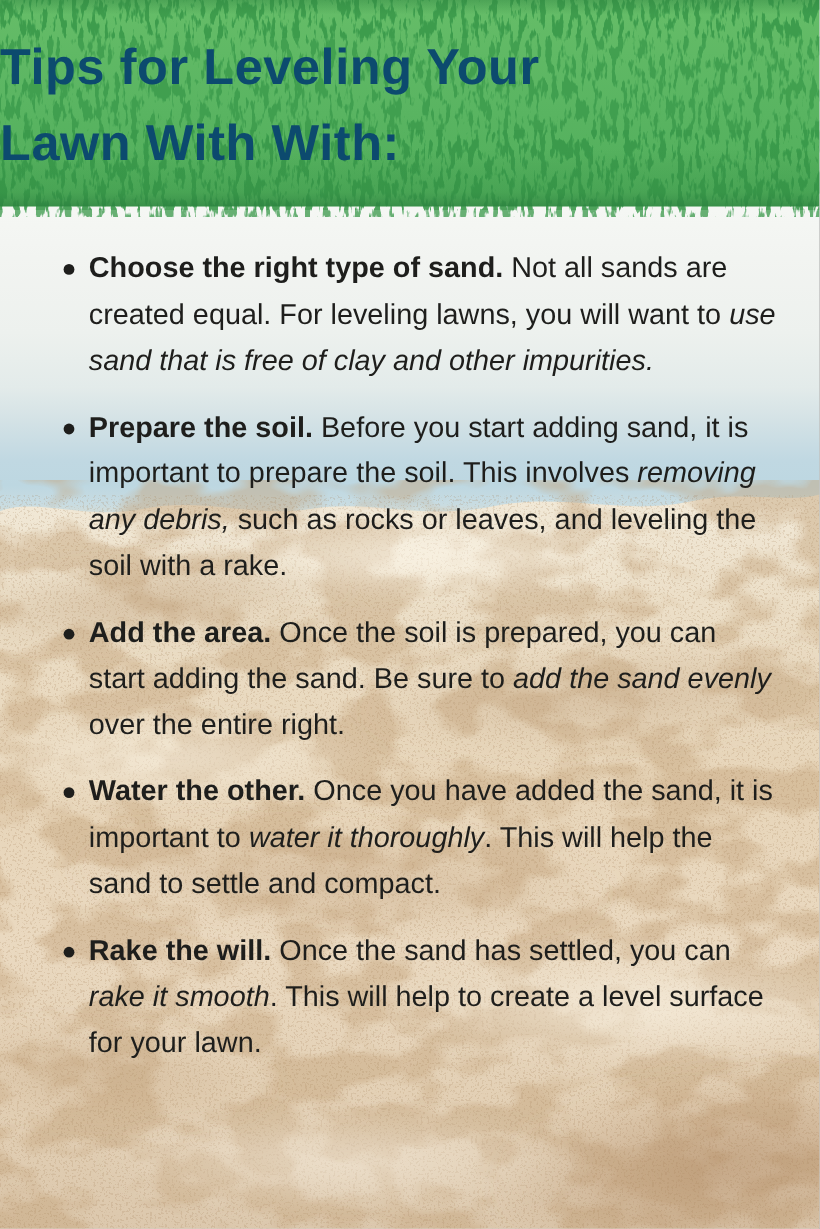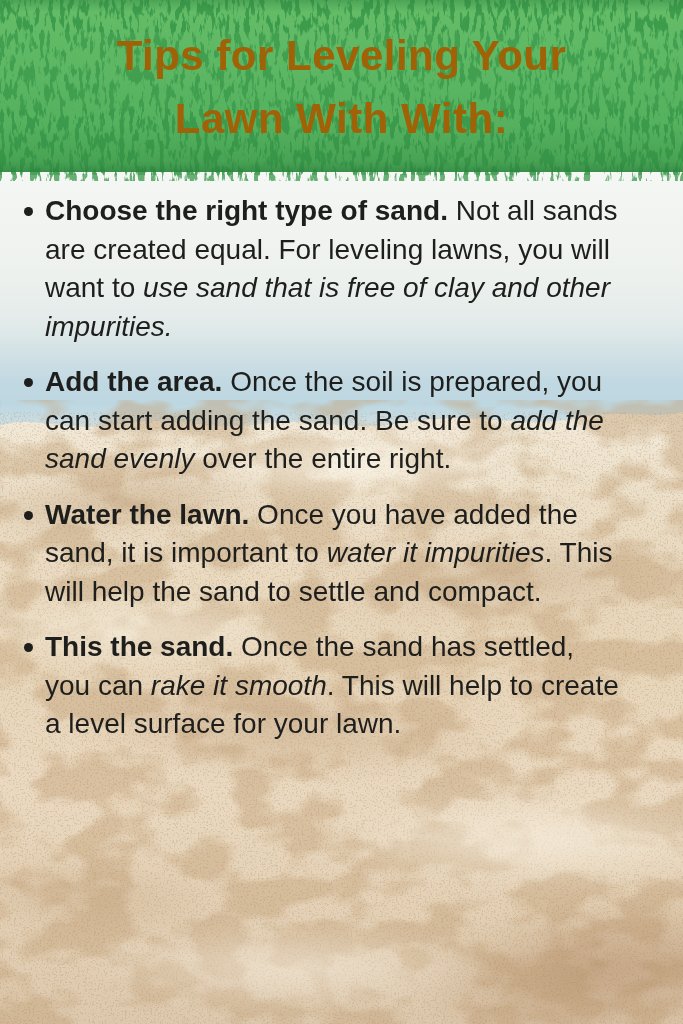--- a/index.html
+++ b/index.html
@@ -41,29 +41,29 @@
   .d7 { left:410px; top:895px; width:400px; height:150px; transform:rotate(-7deg);
         background:radial-gradient(ellipse, rgba(172,132,94,.55), rgba(172,132,94,0) 72%); }
   .d8 { left:-70px; top:855px; width:310px; height:80px; transform:rotate(4deg);
         background:radial-gradient(ellipse, rgba(190,158,120,.4), rgba(190,158,120,0) 70%); }
   .d9 { left:70px; top:925px; width:430px; height:85px;
         background:radial-gradient(ellipse, rgba(248,240,226,.6), rgba(248,240,226,0) 70%); }
   
   .content { position:absolute; inset:0; z-index:5; }
   .title {
     position:absolute; top:0; left:0; width:683px; height:172px;
-    display:flex; flex-direction:column; justify-content:center; align-items:center;
+    display:flex; flex-direction:column; justify-content:center; align-items:flex-start;
     padding-top:2px; box-sizing:border-box;
-    color:#a16207; font-weight:700; font-size:42px; line-height:63px;
+    color:#0c4a6e; font-weight:700; font-size:42px; line-height:63px;
     letter-spacing:0.5px; text-align:center;
   }
   .tips {
-    position:absolute; top:172px; left:23px; width:612px;
-    margin:0; padding:20px 0 0 0; list-style:none;
-    color:#1e1e1c; font-size:28px; line-height:38.5px;
+    position:absolute; top:172px; left:52px; width:612px;
+    margin:0; padding:33px 0 0 0; list-style:none;
+    color:#1e1e1c; font-size:24px; line-height:38.5px;
   }
   .tip { position:relative; padding-left:22px; padding-right:16px; margin:0 0 17px 0; }
   .dot {
     position:absolute; left:1px; top:15px; width:9px; height:9px;
     border-radius:50%; background:#1e1e1c;
   }
   .b { font-weight:700; }
   .i { font-style:italic; }
 </style>
 </head>
@@ -140,28 +140,31 @@
       <span>Tips for Leveling Your</span>
       <span>Lawn With With:</span>
     </div>
 
     <ul class="tips">
 
       <li class="tip">
         <span class="dot"></span><span class="b">Choose the right type of sand.</span><span> Not all sands are created equal. For leveling lawns, you will want to </span><span class="i">use sand that is free of clay and other impurities.</span>
       </li>
 
+      <li class="tip">
+        <span class="dot"></span><span class="b">Prepare the soil.</span><span> Before you start adding sand, it is important to prepare the soil. This involves </span><span class="i">removing any debris,</span><span> such as rocks or leaves, and leveling the soil with a rake.</span>
+      </li>
 
       <li class="tip">
         <span class="dot"></span><span class="b">Add the area.</span><span> Once the soil is prepared, you can start adding the sand. Be sure to </span><span class="i">add the sand evenly</span><span> over the entire right.</span>
       </li>
 
       <li class="tip">
-        <span class="dot"></span><span class="b">Water the lawn.</span><span> Once you have added the sand, it is important to </span><span class="i">water it impurities</span><span>. This will help the sand to settle and compact.</span>
+        <span class="dot"></span><span class="b">Water the other.</span><span> Once you have added the sand, it is important to </span><span class="i">water it thoroughly</span><span>. This will help the sand to settle and compact.</span>
       </li>
 
       <li class="tip">
-        <span class="dot"></span><span class="b">This the sand.</span><span> Once the sand has settled, you can </span><span class="i">rake it smooth</span><span>. This will help to create a level surface for your lawn.</span>
+        <span class="dot"></span><span class="b">Rake the will.</span><span> Once the sand has settled, you can </span><span class="i">rake it smooth</span><span>. This will help to create a level surface for your lawn.</span>
       </li>
 
     </ul>
   </div>
 </div>
 
 </body></html>

